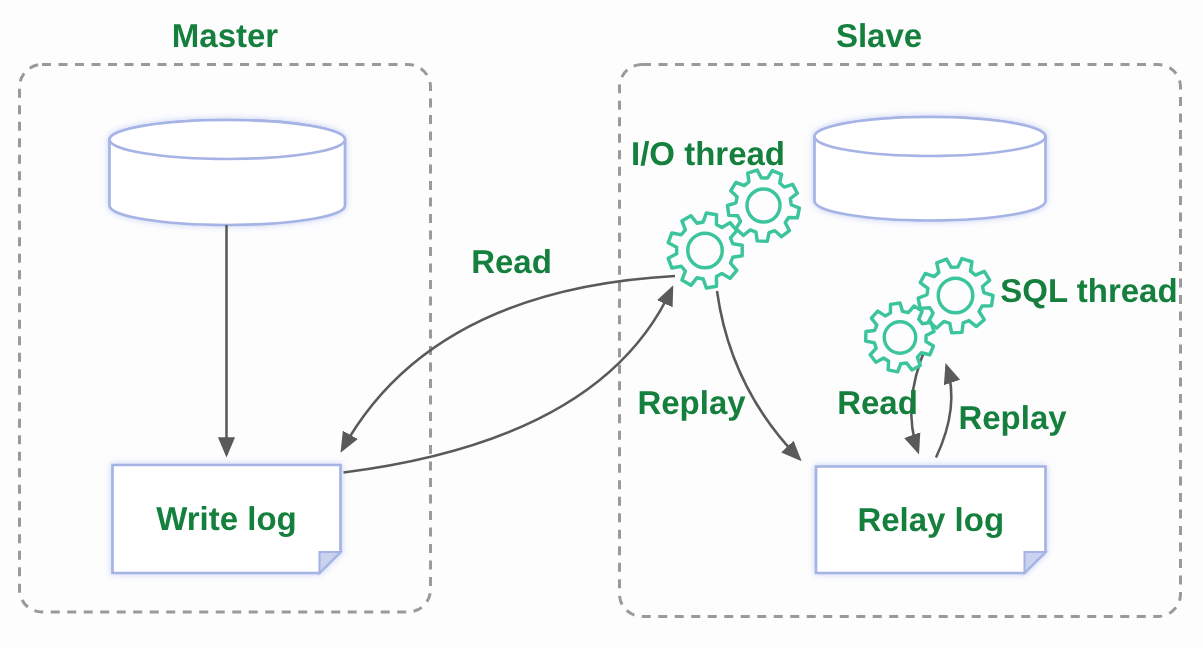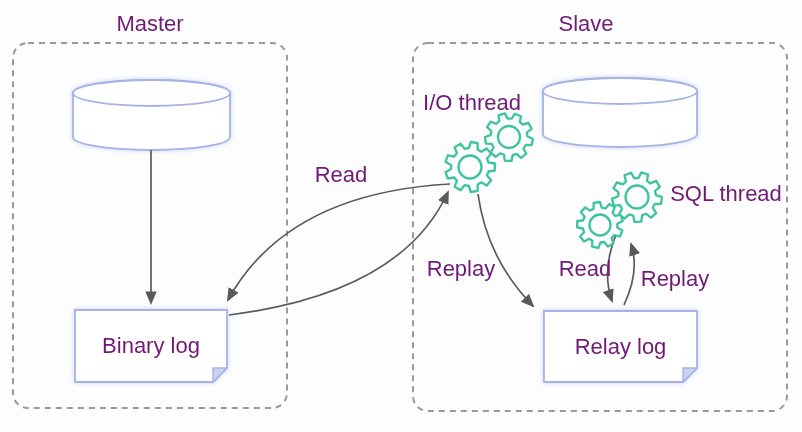--- a/index.html
+++ b/index.html
@@ -9,22 +9,22 @@
     background:#fdfdfe;
     font-family:"Liberation Sans", sans-serif;
     color:#4d4d4d;
     overflow:hidden;
   }
   svg.diagram{position:absolute;left:0;top:0;}
   .lbl{
     position:absolute;
     text-align:center;
     font-size:22px;
-    font-weight:400;
-    color:#701a75;
+    font-weight:700;
+    color:#15803d;
     line-height:26px;
     white-space:nowrap;
     user-select:none;
   }
   .lbl.wrap{white-space:normal;}
   .glow{filter:drop-shadow(0 0 2px rgba(150,170,235,.55));}
 </style>
 </head>
 <body>
 
@@ -76,21 +76,21 @@
 
     <g stroke="#3cc49c" stroke-width="2.3" fill="#fdfdfe" fill-rule="evenodd" stroke-linejoin="round">
       <path d="M655.9,195.1L662.0,197.0L661.0,203.9L654.7,204.0L652.7,207.7L656.2,213.1L651.0,217.7L646.0,213.7L642.1,215.3L641.3,221.6L634.4,221.9L633.2,215.6L629.2,214.3L624.5,218.7L619.0,214.4L622.1,208.8L619.9,205.2L613.5,205.6L612.1,198.7L618.0,196.5L618.6,192.3L613.5,188.4L616.8,182.3L622.8,184.4L625.9,181.6L624.5,175.3L631.0,172.7L634.2,178.2L638.5,178.1L641.3,172.4L648.0,174.5L647.0,180.8L650.3,183.4L656.2,180.9L659.8,186.8L655.0,191.0Z M648.5,197 a11.5,11.5 0 1 0 -23,0 a11.5,11.5 0 1 0 23,0 Z"></path>
       <path d="M617.3,227.6L622.3,230.6L619.9,236.5L614.2,235.2L611.6,238.1L613.5,243.6L607.9,246.6L604.4,242.0L600.5,242.5L598.4,247.9L592.1,246.6L592.4,240.8L589.1,238.7L584.0,241.5L580.1,236.5L584.1,232.2L582.9,228.5L577.1,227.4L577.3,221.0L583.1,220.3L584.6,216.7L580.9,212.1L585.2,207.4L590.1,210.6L593.6,208.7L593.7,202.9L600.0,202.0L601.7,207.6L605.5,208.4L609.4,204.0L614.8,207.4L612.5,212.8L614.9,215.8L620.7,214.9L622.7,221.0L617.4,223.7Z M610.5,225 a10.5,10.5 0 1 0 -21,0 a10.5,10.5 0 1 0 21,0 Z"></path>
     </g>
   </svg>
 
   <div class="lbl" style="left:90px;top:11px;width:120px;">Master</div>
   <div class="lbl" style="left:526px;top:11px;width:120px;text-align:center;">Slave</div>
 
-  <div class="lbl" style="left:75px;top:333px;width:152px;">Binary log</div>
+  <div class="lbl" style="left:75px;top:333px;width:152px;">Write log</div>
 
   <div class="lbl" style="left:666px;top:181px;width:120px;">SQL thread</div>
   <div class="lbl" style="left:412px;top:90px;width:120px;">I/O thread</div>
   <div class="lbl" style="left:544px;top:334px;width:153px;">Relay log</div>
 
   <div class="lbl" style="left:311px;top:162px;width:60px;">Read</div>
   <div class="lbl" style="left:421px;top:256px;width:80px;">Replay</div>
   <div class="lbl" style="left:545px;top:256px;width:80px;">Read</div>
   <div class="lbl" style="left:635px;top:266px;width:80px;">Replay</div>
 

